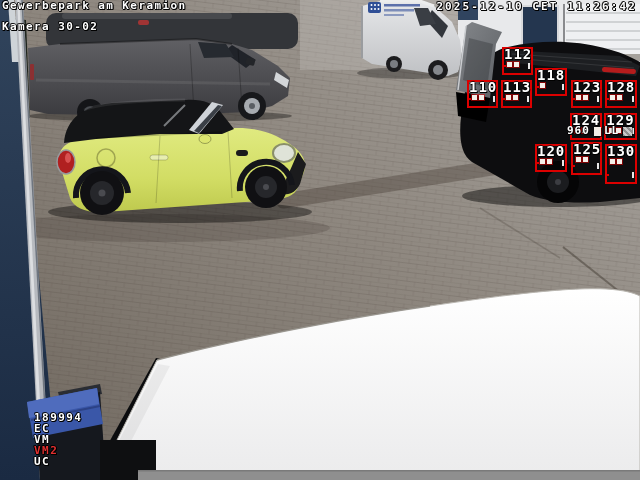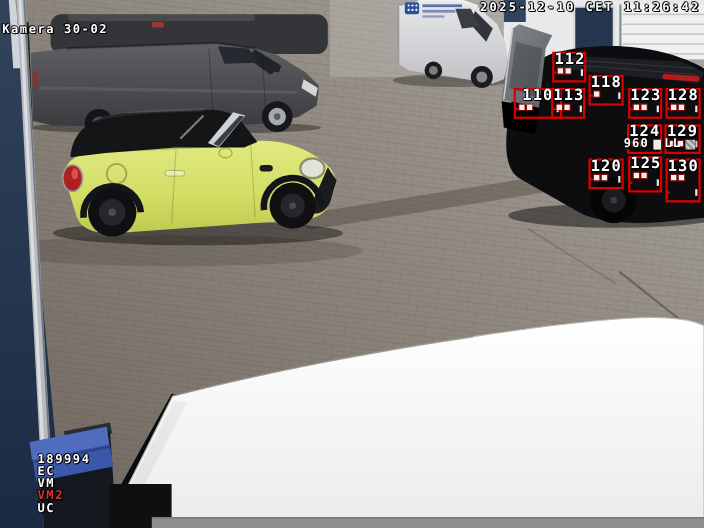--- a/index.html
+++ b/index.html
@@ -249,21 +249,21 @@
     <rect x="138" y="470" width="502" height="1.5" fill="#7a7a7a"></rect>
   </svg>
 
   <div class="det-box" style="left:502px;top:47px;width:31px;height:28px">
     <span class="det-id">112</span>
     <span class="det-markers">
         <i></i>
         <i></i>
       </span>
   </div>
-  <div class="det-box" style="left:467px;top:80px;width:44px;height:28px">
+  <div class="det-box" style="left:467px;top:80px;width:31px;height:28px">
     <span class="det-id">110</span>
     <span class="det-markers">
         <i></i>
         <i></i>
       </span>
   </div>
   <div class="det-box" style="left:501px;top:80px;width:31px;height:28px">
     <span class="det-id">113</span>
     <span class="det-markers">
         <i></i>
@@ -326,20 +326,21 @@
       </span>
   </div>
 
   <div class="zone-label">
     <span>960</span>
     <span class="blk"></span>
     <span>LL</span>
     <span class="checker"></span>
   </div>
 
+  <div class="osd osd-title">Gewerbepark am Keramion</div>
   <div class="osd osd-cam">Kamera 30-02</div>
   <div class="osd osd-time">2025-12-10 CET 11:26:42</div>
 
   <div class="osd osd-bl">
     <span>189994</span>
     <span>EC</span>
     <span>VM</span>
     <span class="flag-red">VM2</span>
     <span>UC</span>
   </div>

